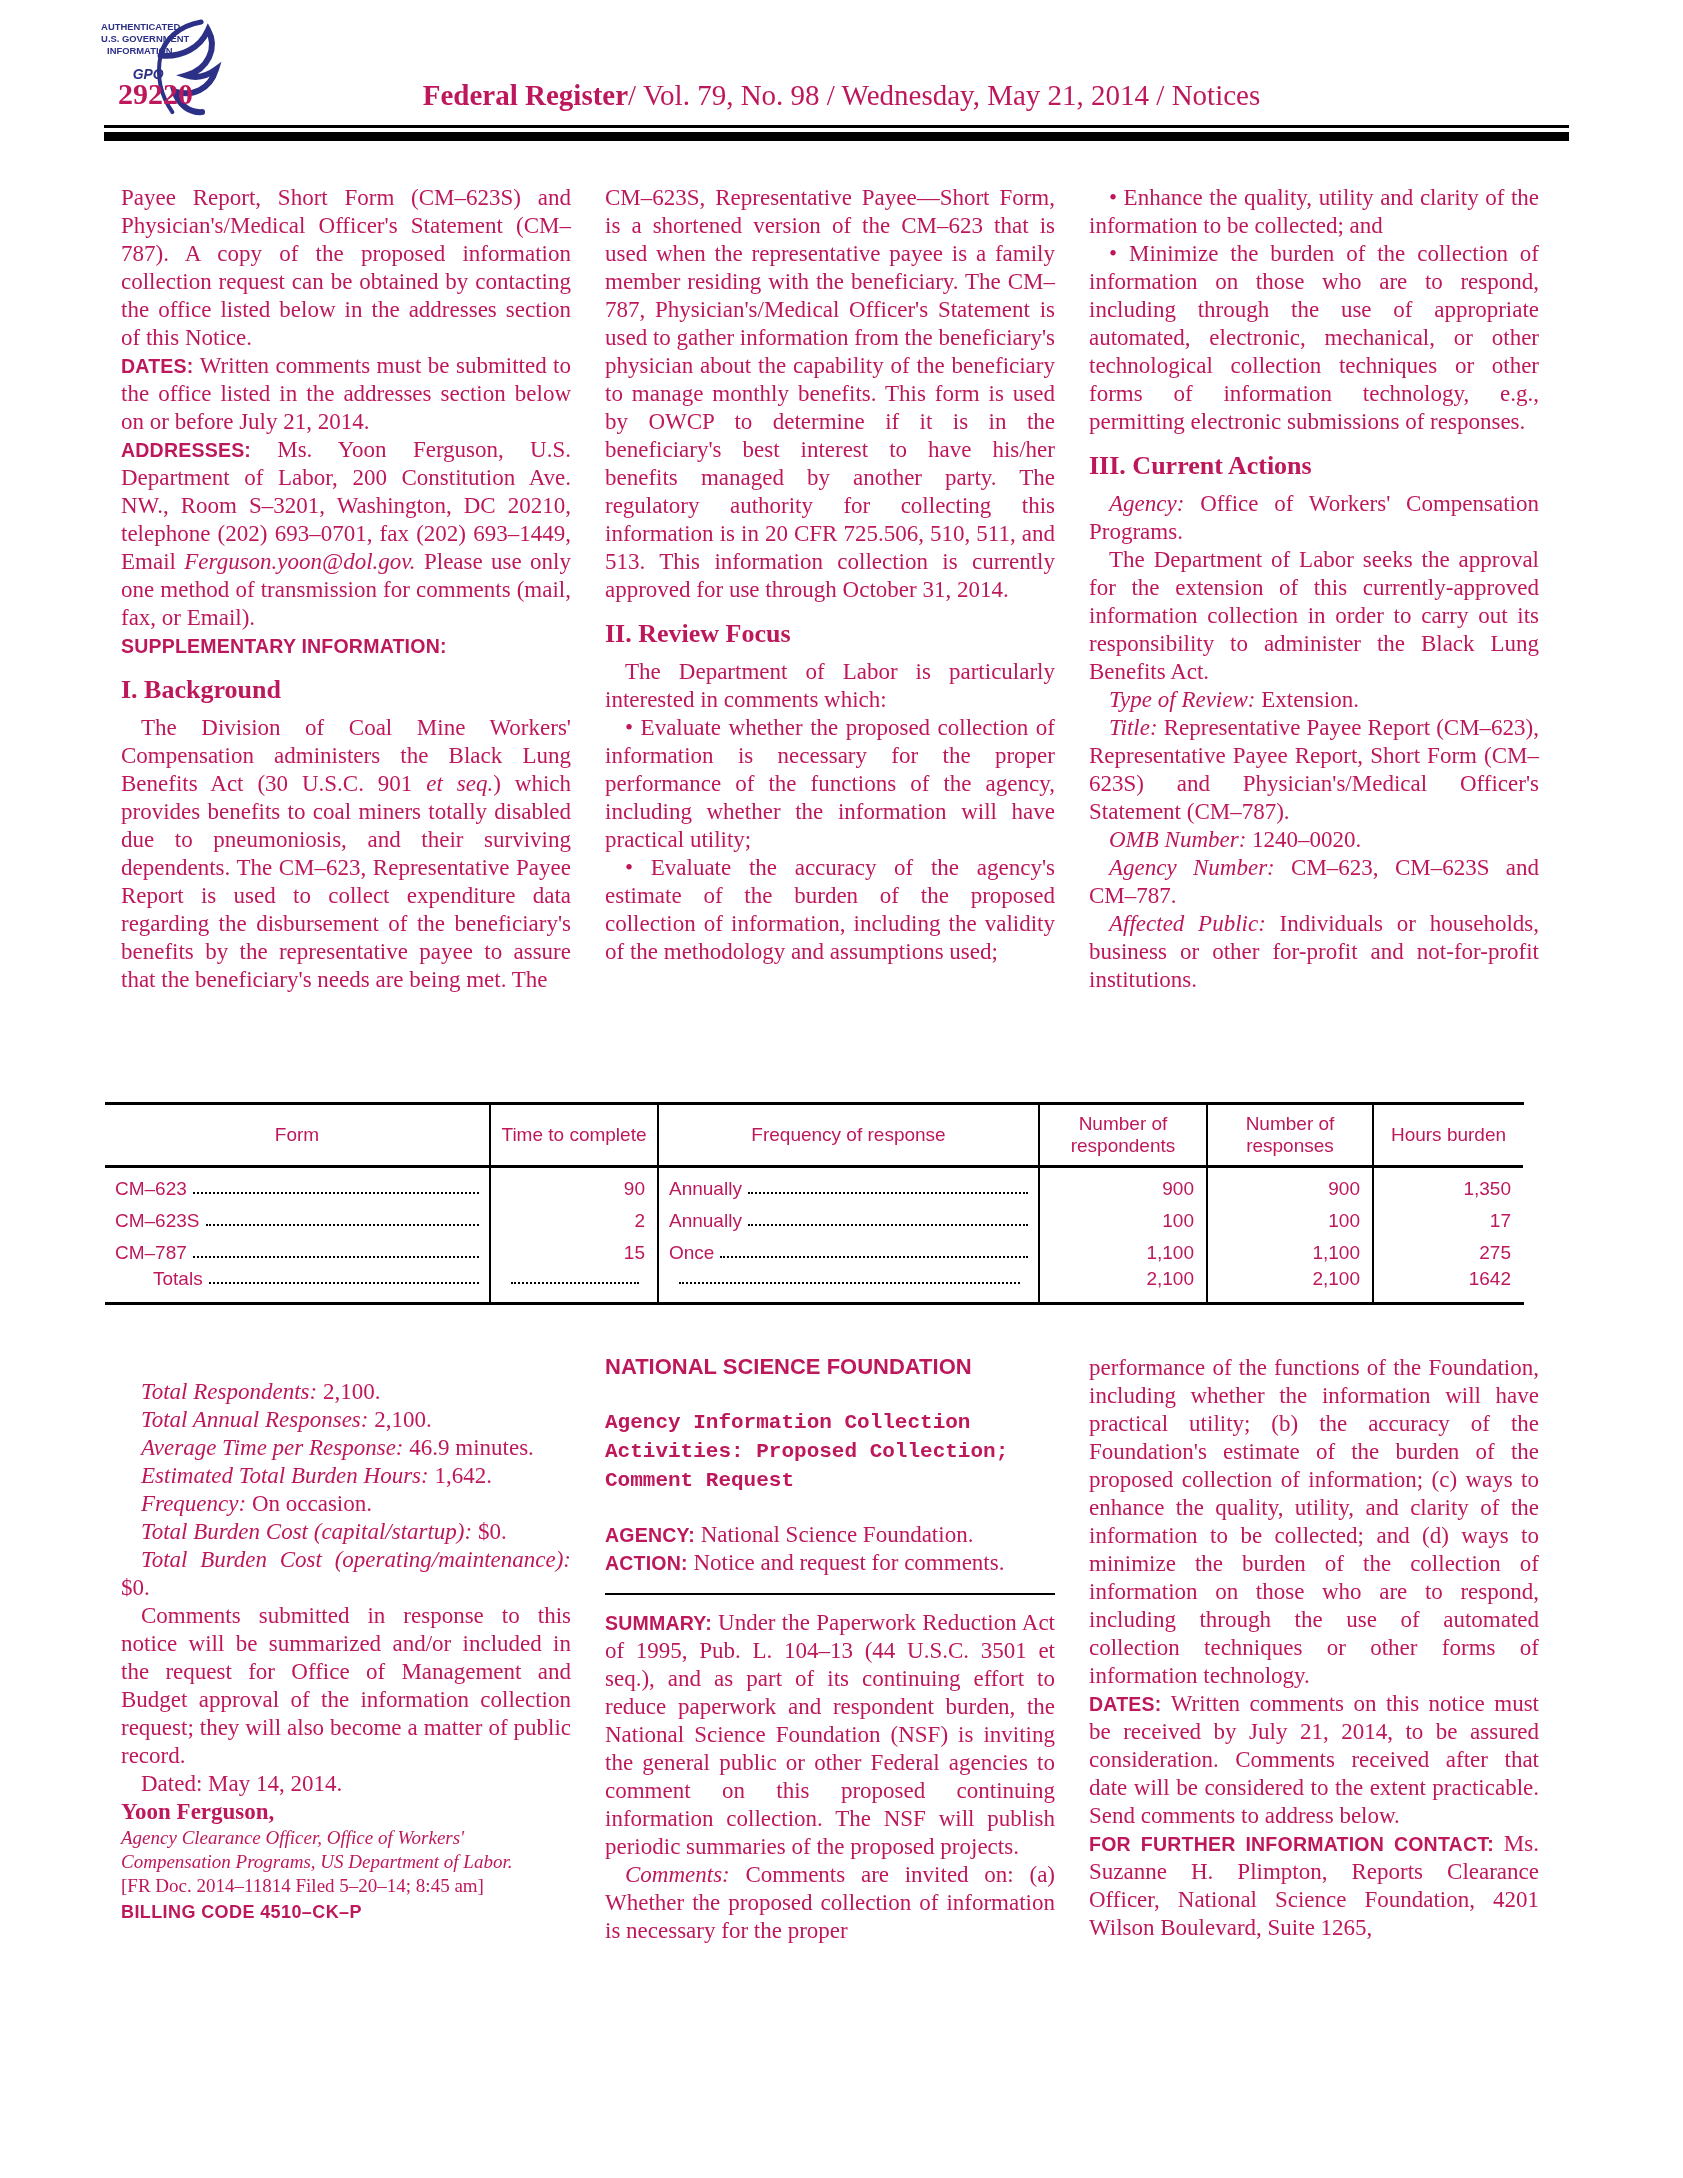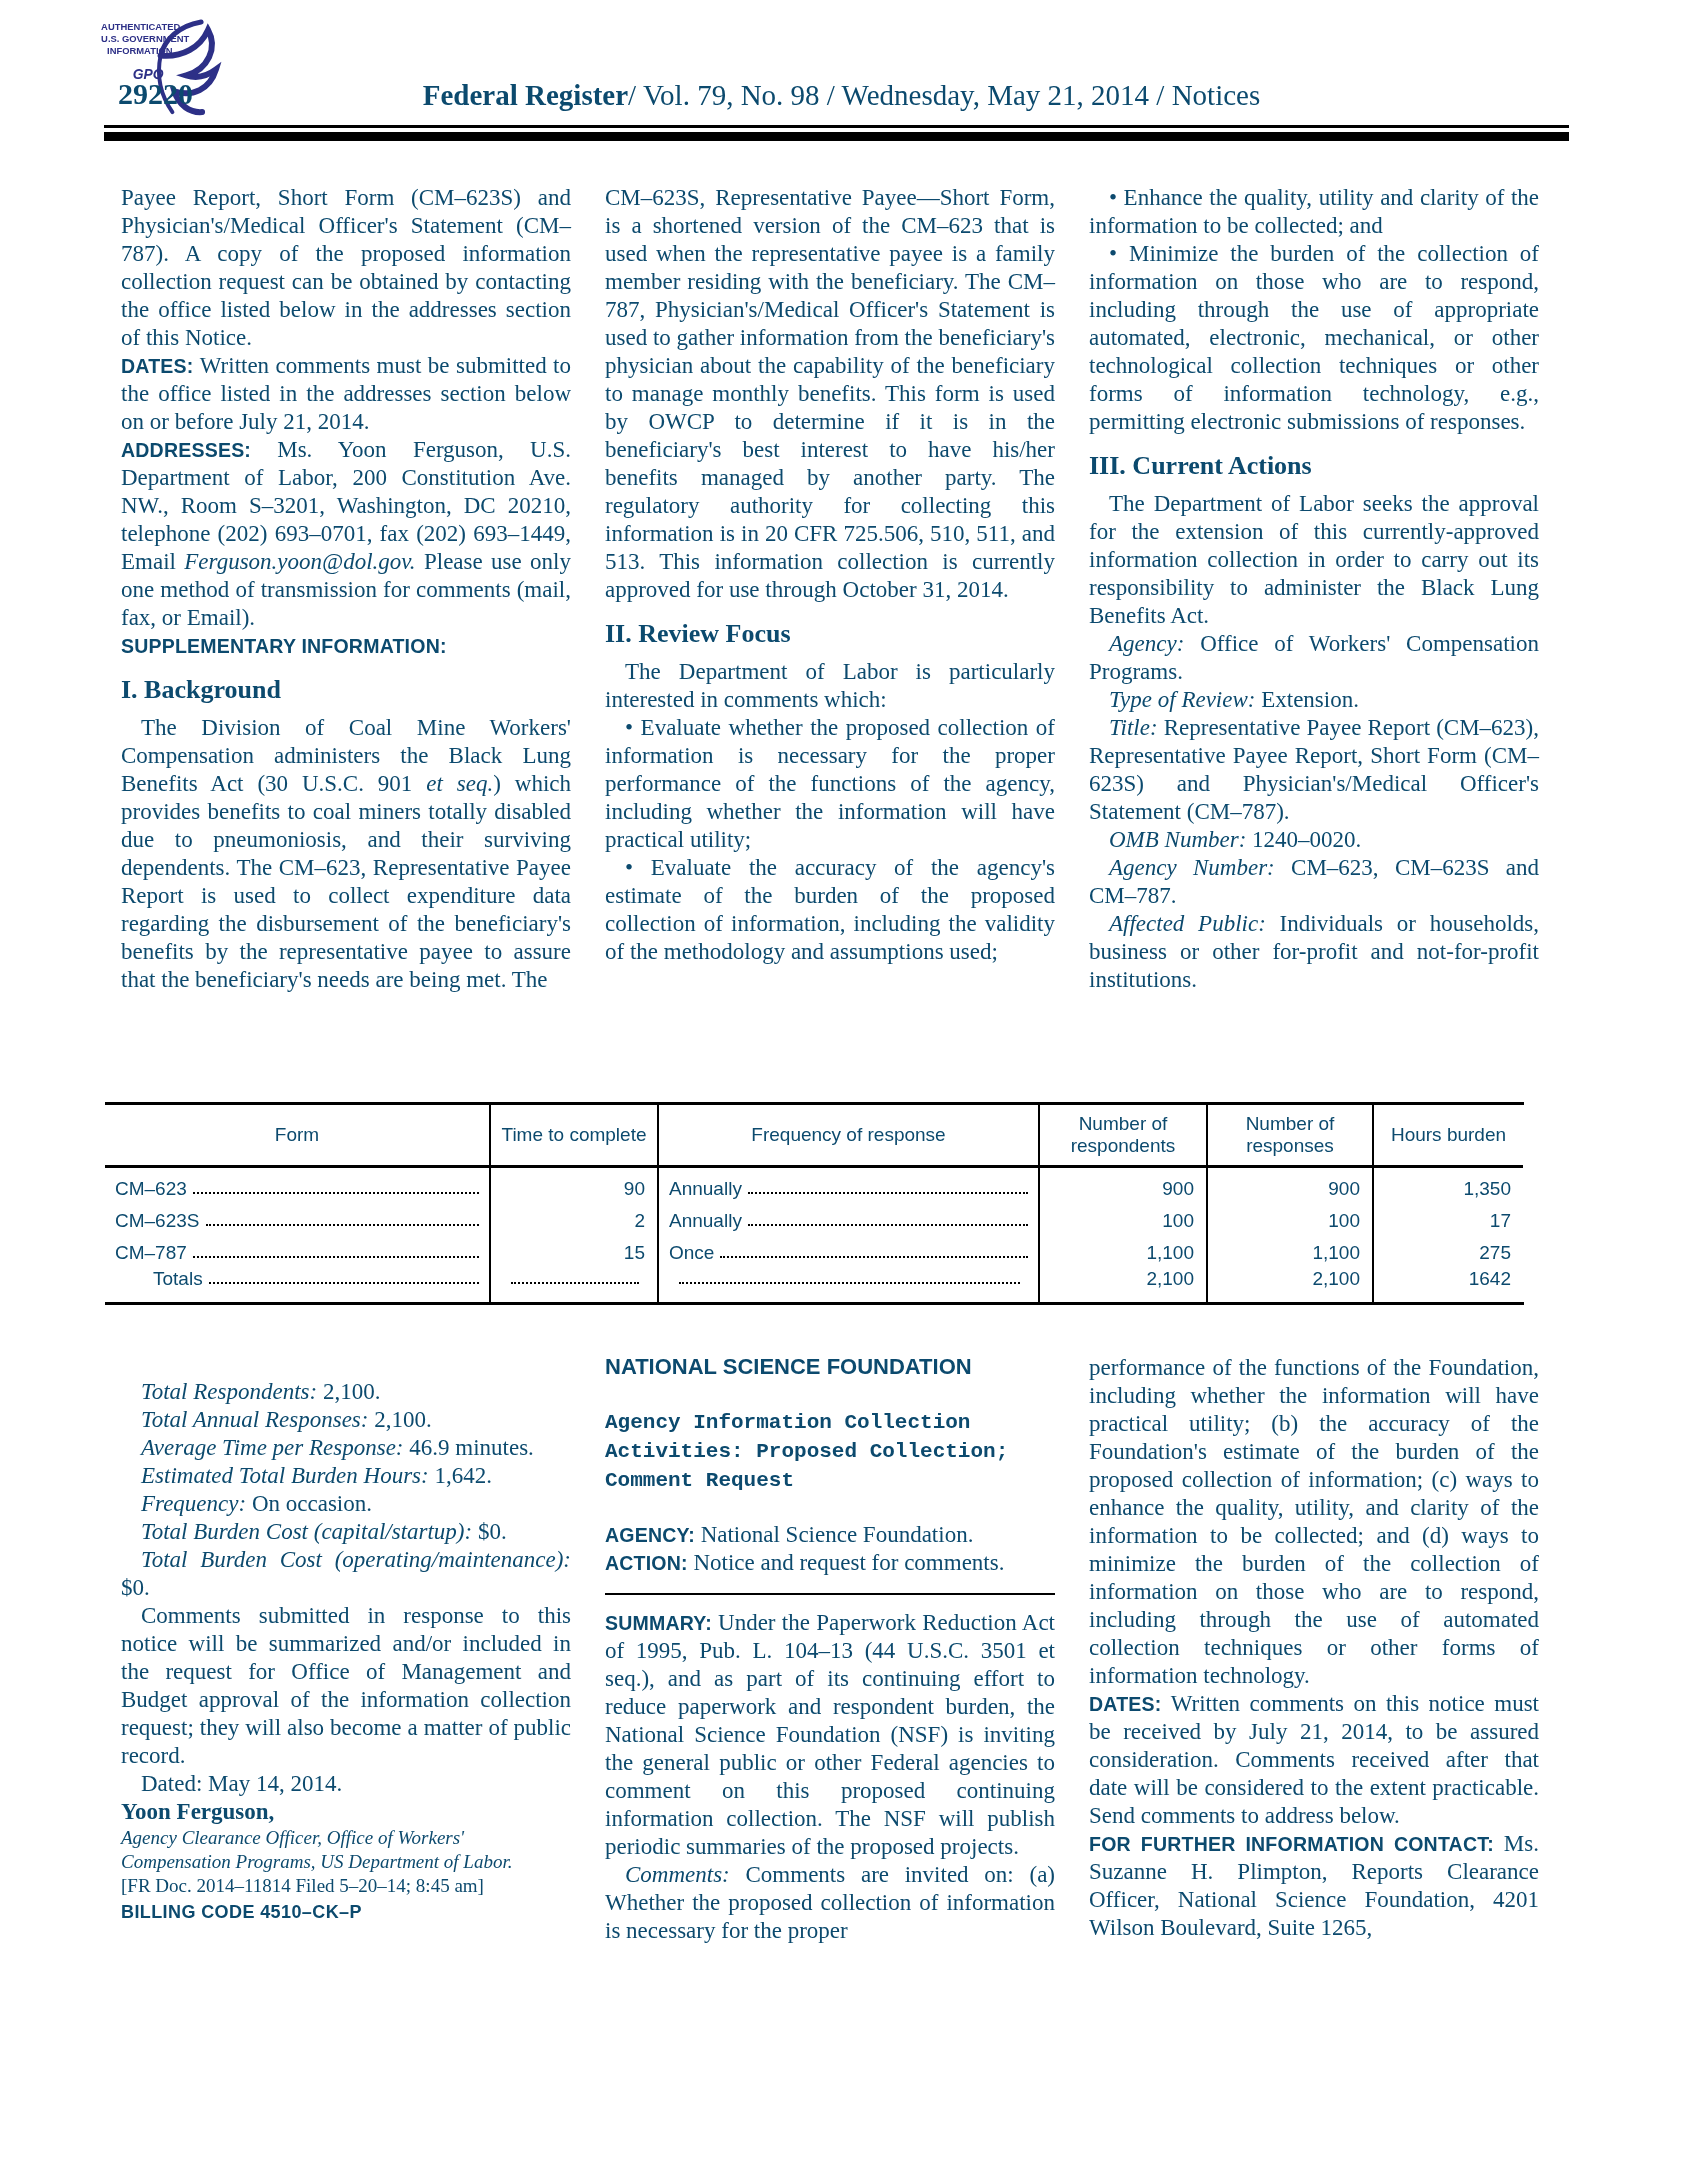--- a/index.html
+++ b/index.html
@@ -1,18 +1,18 @@
 <!DOCTYPE html>
 <html><head>
 <meta charset="utf-8">
 <style>
   html,body { margin:0; padding:0; background:#ffffff; }
   .page {
     position:relative; width:1683px; height:2178px; background:#ffffff;
-    font-family:"Liberation Serif", serif; color:#0c4a6e; overflow:hidden;
+    font-family:"Liberation Serif", serif; color:#be185d; overflow:hidden;
   }
   
   .seal { position:absolute; left:99px; top:18px; }
   .page-num { position:absolute; left:118px; top:77px; font-size:30px; font-weight:700; }
   .masthead { position:absolute; left:0; top:79px; width:100%; text-align:center; font-size:29px; }
   .masthead .fr-bold { font-weight:700; }
   .head-rule { position:absolute; left:104px; right:114px; top:125px; height:16px;
     background:linear-gradient(#000 0 3px, #fff 3px 7px, #000 7px 16px); }
   
   .cols { position:absolute; left:121px; width:1419px; display:flex; gap:34px; }
@@ -91,22 +91,22 @@
       <p><span class="seg-n">CM–623S, Representative Payee—Short Form, is a shortened version of the CM–623 that is used when the representative payee is a family member residing with the beneficiary. The CM–787, Physician's/Medical Officer's Statement is used to gather information from the beneficiary's physician about the capability of the beneficiary to manage monthly benefits. This form is used by OWCP to determine if it is in the beneficiary's best interest to have his/her benefits managed by another party. The regulatory authority for collecting this information is in 20 CFR 725.506, 510, 511, and 513. This information collection is currently approved for use through October 31, 2014.</span></p>
       <h3 class="sh">II. Review Focus</h3>
       <p class="ind"><span class="seg-n">The Department of Labor is particularly interested in comments which:</span></p>
       <p class="ind"><span class="seg-n">•  Evaluate whether the proposed collection of information is necessary for the proper performance of the functions of the agency, including whether the information will have practical utility;</span></p>
       <p class="ind"><span class="seg-n">•  Evaluate the accuracy of the agency's estimate of the burden of the proposed collection of information, including the validity of the methodology and assumptions used;</span></p>
     </div>
     <div class="col">
       <p class="ind"><span class="seg-n">•  Enhance the quality, utility and clarity of the information to be collected; and</span></p>
       <p class="ind"><span class="seg-n">•  Minimize the burden of the collection of information on those who are to respond, including through the use of appropriate automated, electronic, mechanical, or other technological collection techniques or other forms of information technology, e.g., permitting electronic submissions of responses.</span></p>
       <h3 class="sh">III. Current Actions</h3>
+      <p class="ind"><span class="seg-i">Agency: </span><span class="seg-n">Office of Workers' Compensation Programs.</span></p>
       <p class="ind"><span class="seg-n">The Department of Labor seeks the approval for the extension of this currently-approved information collection in order to carry out its responsibility to administer the Black Lung Benefits Act.</span></p>
-      <p class="ind"><span class="seg-i">Agency: </span><span class="seg-n">Office of Workers' Compensation Programs.</span></p>
       <p class="ind"><span class="seg-i">Type of Review: </span><span class="seg-n">Extension.</span></p>
       <p class="ind"><span class="seg-i">Title: </span><span class="seg-n">Representative Payee Report (CM–623), Representative Payee Report, Short Form (CM–623S) and Physician's/Medical Officer's Statement (CM–787).</span></p>
       <p class="ind"><span class="seg-i">OMB Number: </span><span class="seg-n">1240–0020.</span></p>
       <p class="ind"><span class="seg-i">Agency Number: </span><span class="seg-n">CM–623, CM–623S and CM–787.</span></p>
       <p class="ind"><span class="seg-i">Affected Public: </span><span class="seg-n">Individuals or households, business or other for-profit and not-for-profit institutions.</span></p>
     </div>
   </div>
 
   <div class="fr-table">
     <div class="tr">

